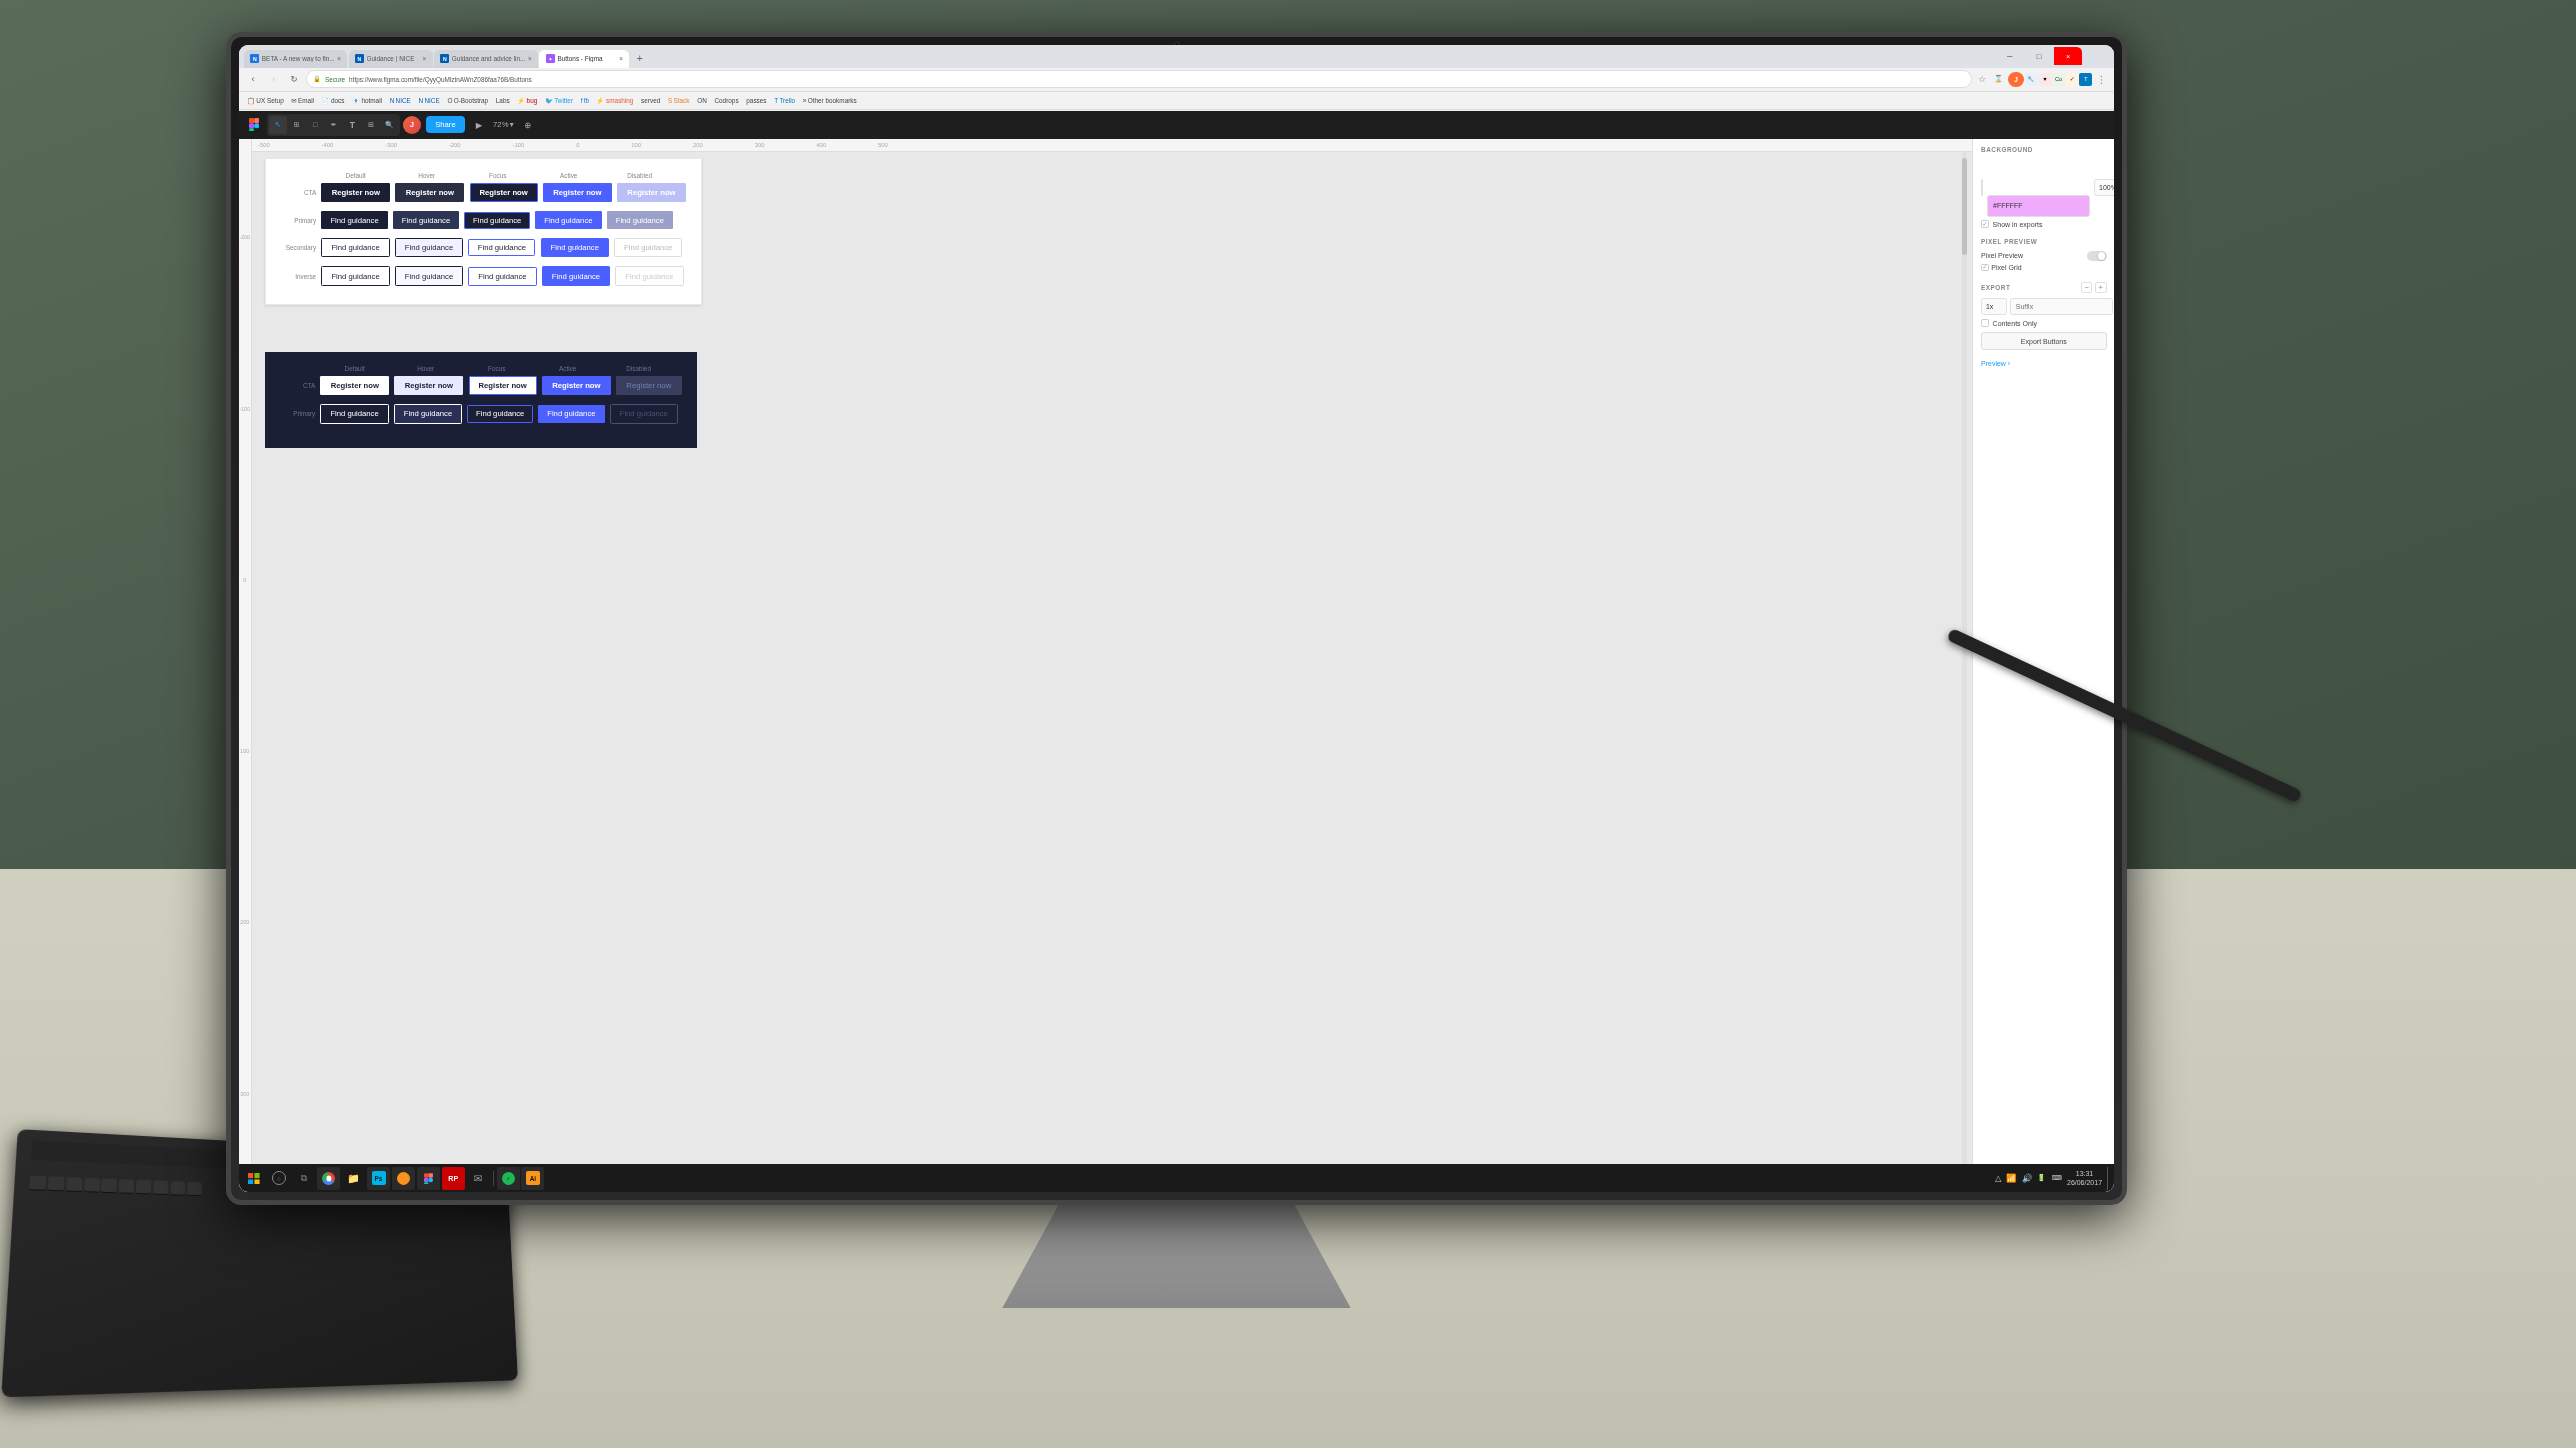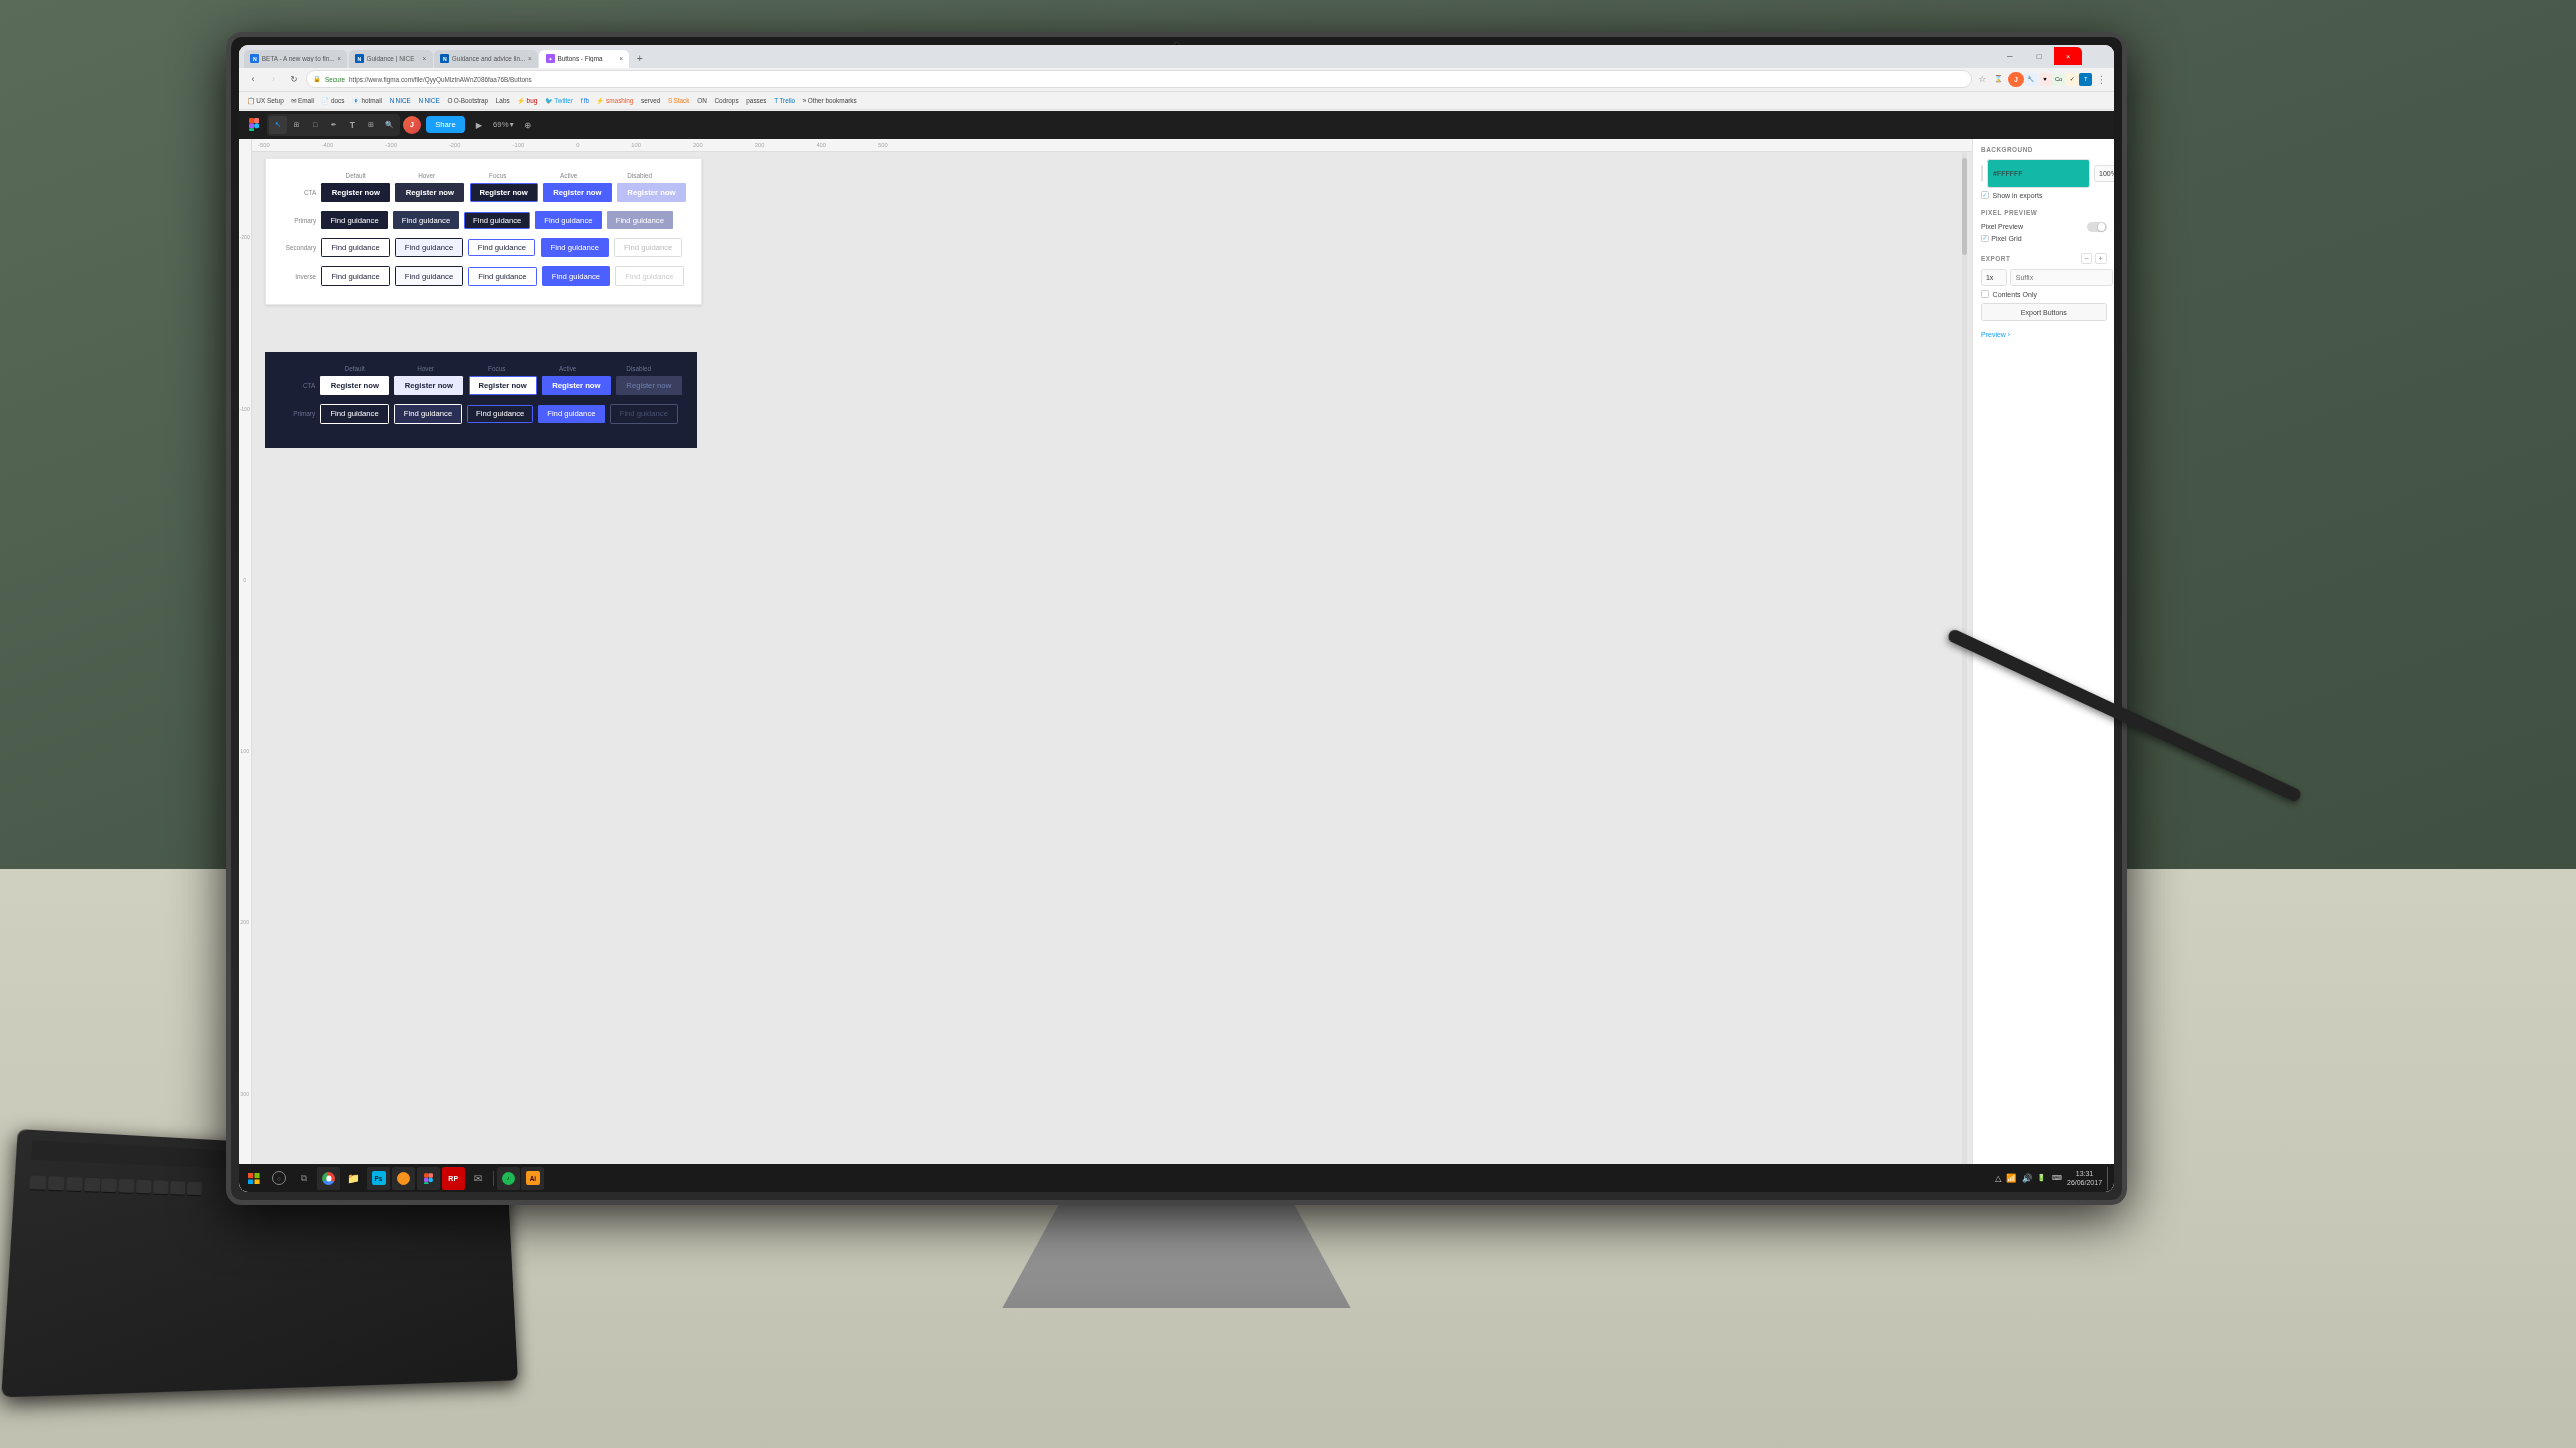--- a/index.html
+++ b/index.html
@@ -178,21 +178,21 @@
               <div style="width:18px;height:18px;display:flex;align-items:center;justify-content:center;border-radius:2.6px;cursor:pointer;color:#aaa;font-size:7px;">🔍</div>
             </div>
 
 
             <div style="display:flex;align-items:center;gap:5.2px;">
               <div style="width:18px;height:18px;border-radius:50%;background:linear-gradient(135deg,#e64,#d44);display:flex;align-items:center;justify-content:center;color:#fff;font-size:7px;font-weight:bold;">J</div>
 
               <div style="background:#18a0fb;color:#fff;border:none;border-radius:3.9px;padding:3.9px 9px;font-size:7.7px;cursor:pointer;font-weight:500;text-align:right;">Share</div>
               <div style="width:18px;height:18px;display:flex;align-items:center;justify-content:center;color:#aaa;cursor:pointer;font-size:8.4px;">▶</div>
               <div style="color:#aaa;font-size:7.7px;display:flex;align-items:center;gap:1.3px;cursor:pointer;">
-                <span>69%</span>
+                <span>72%</span>
                 <span>▾</span>
               </div>
               <div style="width:18px;height:18px;display:flex;align-items:center;justify-content:center;color:#aaa;cursor:pointer;font-size:8.4px;">⊕</div>
             </div>
           </div>
 
           <div style="display:flex;flex:1;overflow:hidden;">
 
             <div style="flex:1;background:#e8e8e8;position:relative;overflow:hidden;">
 
@@ -305,21 +305,21 @@
                 </div>
               </div>
             </div>
 
             <div style="width:142px;background:#fff;border-left:0.6px solid #e0e0e0;padding:7.7px;overflow-y:auto;flex-shrink:0;">
 
               <div style="margin-bottom:10.3px;">
                 <div style="font-size:6.4px;font-weight:600;color:#888;letter-spacing:0.08em;text-transform:uppercase;margin-bottom:5.2px;">BACKGROUND</div>
                 <div style="display:flex;align-items:center;gap:3.9px;">
                   <div style="width:17px;height:17px;background:#ffffff;border:0.6px solid #e0e0e0;border-radius:2.6px;"></div>
-                  <input type="text" style="flex: 1 1 0%; height: 29px; border: 0.6px solid rgb(224, 224, 224); border-radius: 2.6px; font-size: 7px; padding: 0px 5.2px; color: rgb(51, 51, 51); background: #14b8a6;" value="#FFFFFF">
+                  <input type="text" style="flex: 1 1 0%; height: 22px; border: 0.6px solid rgb(224, 224, 224); border-radius: 2.6px; font-size: 7px; padding: 0px 5.2px; color: rgb(51, 51, 51); background: #f0abfc; margin-top: 36px;" value="#FFFFFF">
                   <input type="text" style="width: 28px; height: 17px; border: 0.6px solid rgb(224, 224, 224); border-radius: 2.6px; font-size: 7px; padding: 0px 3.9px; color: rgb(51, 51, 51); background: rgb(250, 250, 250);" value="100%">
 
                 </div>
                 <div style="display:flex;align-items:center;gap:3.9px;margin-top:3.9px;">
                   <div style="width:7.7px;height:7.7px;border:0.6px solid #ccc;border-radius:1.3px;background:#fff;display:flex;align-items:center;justify-content:center;cursor:pointer;">
                     <span style="font-size:5.8px;color:#18a0fb;">✓</span>
                   </div>
                   <span style="font-size:7px;color:#444;">Show in exports</span>
                 </div>
               </div>

